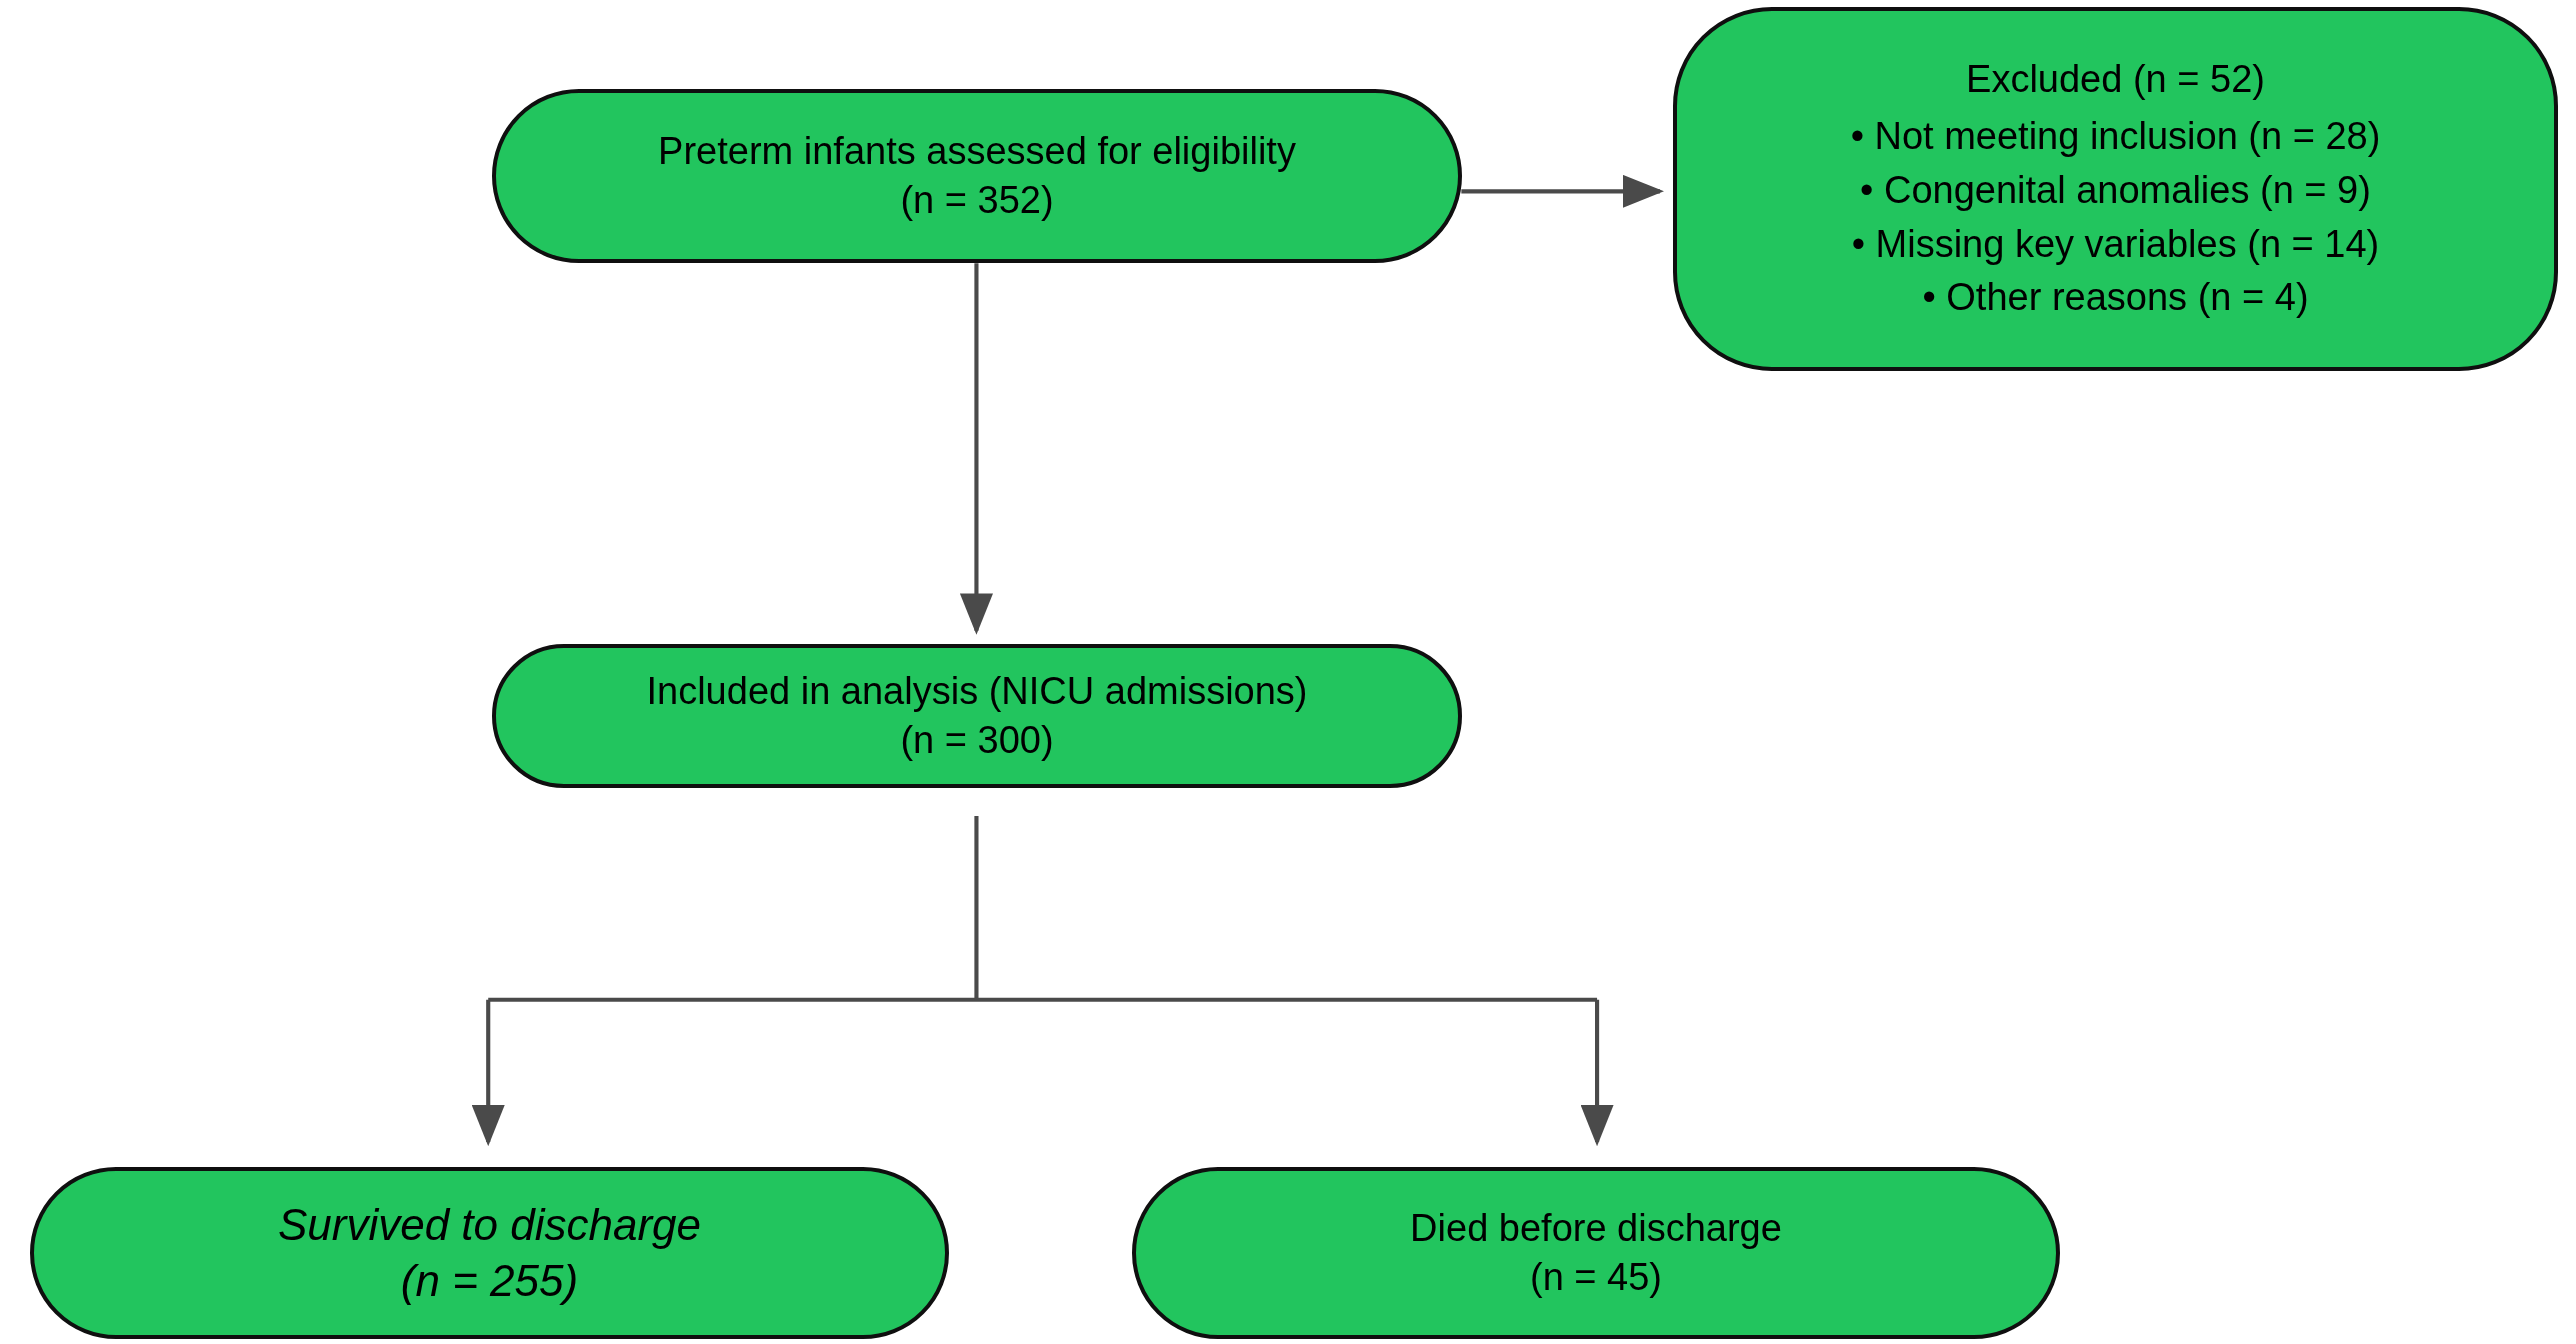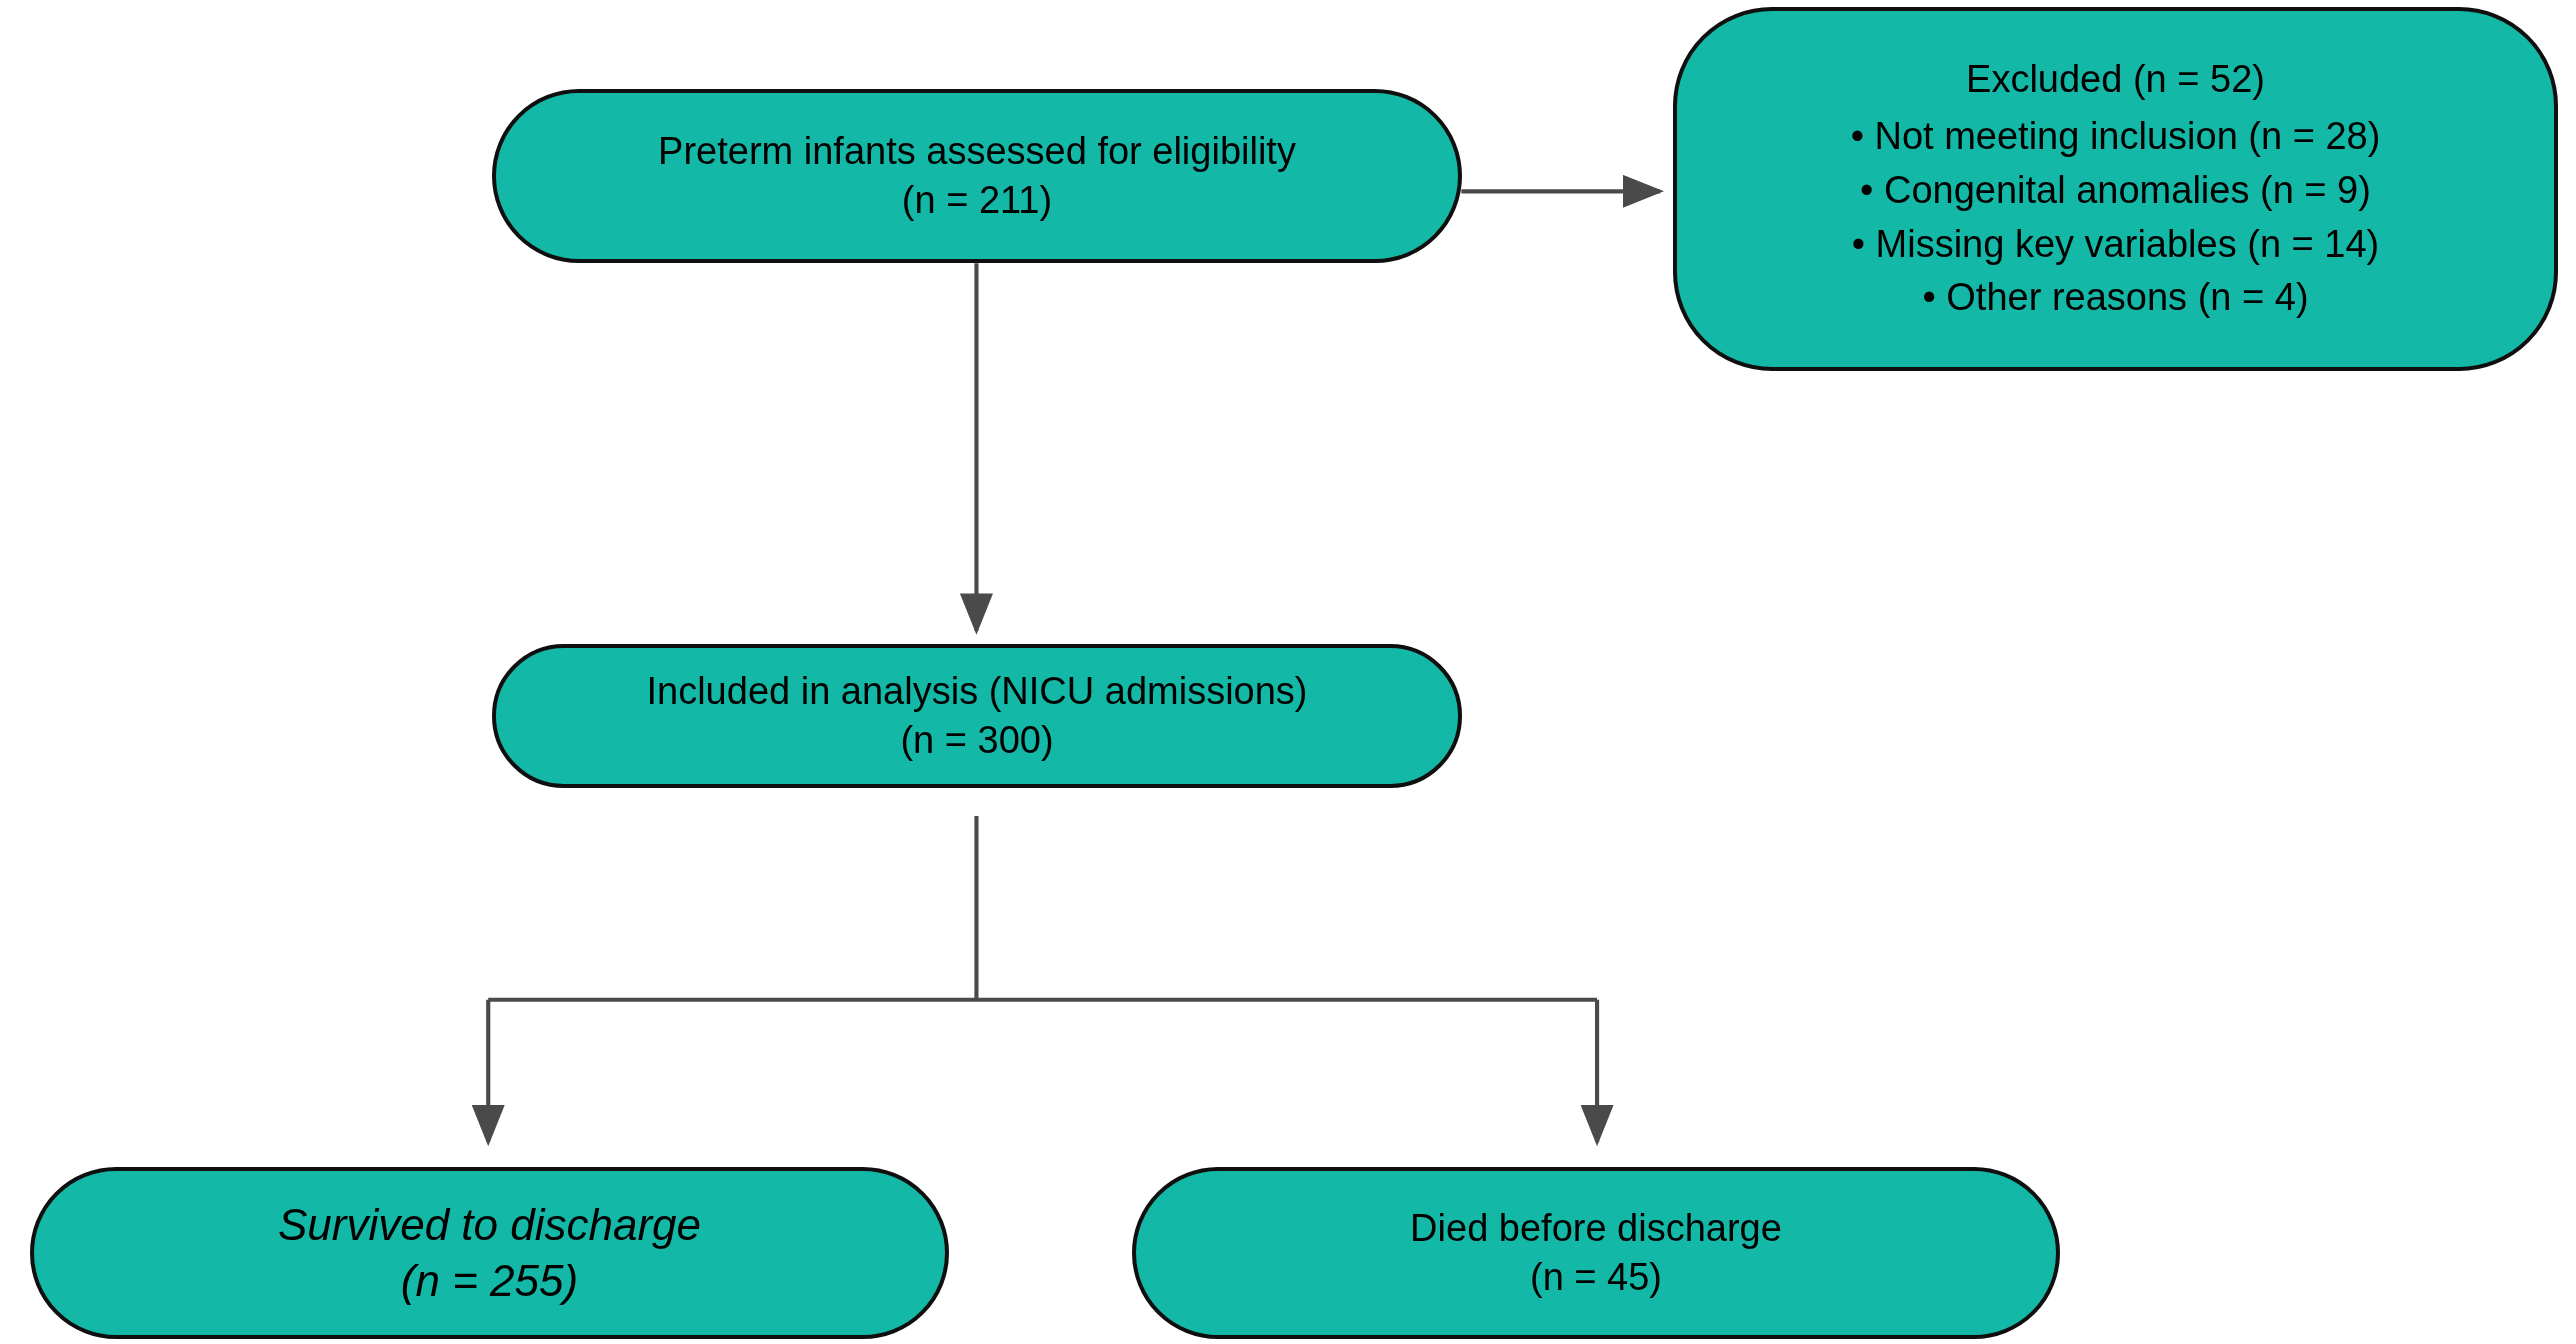--- a/index.html
+++ b/index.html
@@ -23,21 +23,21 @@
     position: absolute;
     left: 0;
     top: 0;
     width: 2576px;
     height: 1345px;
     pointer-events: none;
   }
   .node {
     position: absolute;
     box-sizing: border-box;
-    background: #14b8a6;
+    background: #22c55e;
     border: 4.1px solid #0f0f0f;
     display: flex;
     flex-direction: column;
     align-items: center;
     justify-content: center;
     text-align: center;
     line-height: 1.28;
   }
   .node .line {
     display: block;
@@ -114,21 +114,21 @@
     <line x1="1180" y1="318" x2="1180" y2="762" stroke="#4a4a4a" stroke-width="5" marker-end="url(#arrowhead)"></line>
 
     <path d="M1180,986 L1180,1208" fill="none" stroke="#4a4a4a" stroke-width="5"></path>
     <path d="M590,1208 L1930,1208" fill="none" stroke="#4a4a4a" stroke-width="5"></path>
     <path d="M590,1208 L590,1380" fill="none" stroke="#4a4a4a" stroke-width="5" marker-end="url(#arrowhead)"></path>
     <path d="M1930,1208 L1930,1380" fill="none" stroke="#4a4a4a" stroke-width="5" marker-end="url(#arrowhead)"></path>
   </svg>
 
   <div class="node" id="node-assessed">
     <span class="line">Preterm infants assessed for eligibility</span>
-    <span class="line">(n = 211)</span>
+    <span class="line">(n = 352)</span>
   </div>
 
   <div class="node" id="node-excluded">
     <span class="title">Excluded (n = 52)</span>
     <span class="bullet">• Not meeting inclusion (n = 28)</span>
     <span class="bullet">• Congenital anomalies (n = 9)</span>
     <span class="bullet">• Missing key variables (n = 14)</span>
     <span class="bullet">• Other reasons (n = 4)</span>
   </div>
 

